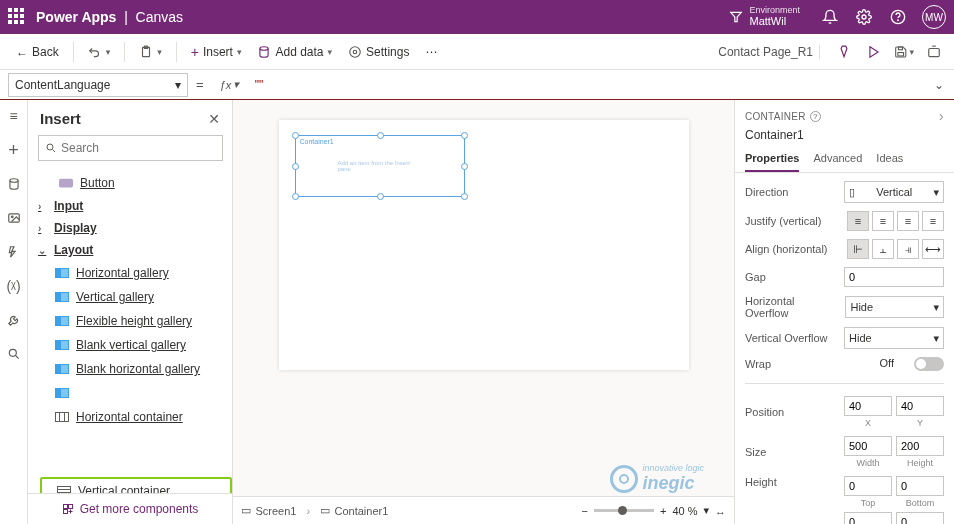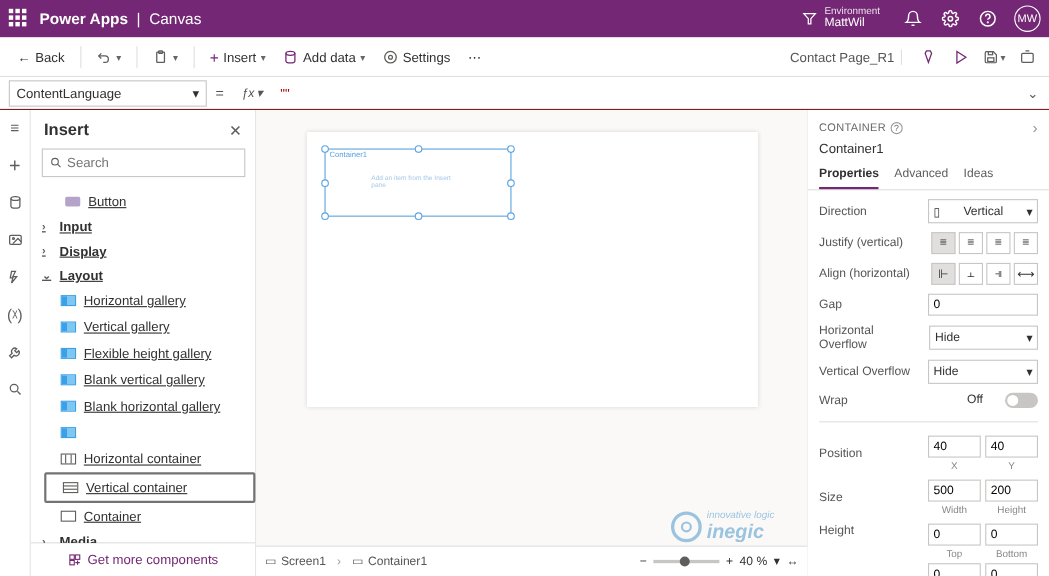--- a/index.html
+++ b/index.html
@@ -43,21 +43,21 @@
 .tree-item { display:flex; align-items:center; gap:6px; padding:4px 10px 4px 14px; font-size:12px; cursor:pointer; }
 .tree-item.cat { font-weight:600; padding-left:10px; }
 .tree-item .chev { width:10px; font-size:10px; color:#605e5c; }
 .tree-item .ic { width:16px; height:16px; display:flex; align-items:center; justify-content:center; }
 .tree-sub { padding-left:12px; }
 .gal-ic { width:14px; height:10px; background:linear-gradient(to right,#3aa0e8 40%,#7fc6f0 40%); border:1px solid #3aa0e8; }
 .cont-ic { width:14px; height:10px; border:1.5px solid #605e5c; }
 .flex-ic { width:14px; height:10px; border:1.5px solid #605e5c; display:flex; }
 .flex-ic span { border-right:1.5px solid #605e5c; flex:1; }
 .flex-ic span:last-child { border:none; }
-.highlight { border:2px solid #737373; border-radius:2px; }
+.highlight { border:2px solid #84cc16; border-radius:2px;margin-top:48px; }
 .get-more { padding:8px 10px; border-top:1px solid #e1dfdd; display:flex; align-items:center; gap:6px; color:#742774; font-size:12px; cursor:pointer; justify-content:center; }
 .canvas-area { flex:1; background:#faf9f8; position:relative; display:flex; flex-direction:column; }
 .canvas-scroll { flex:1; display:flex; align-items:flex-start; justify-content:center; padding-top:20px; }
 .screen { width:410px; height:250px; background:#fff; box-shadow:0 0 4px rgba(0,0,0,.15); position:relative; }
 .container-sel { position:absolute; left:16px; top:15px; width:170px; height:62px; border:1px solid #5ba3e0; }
 .container-sel .label { position:absolute; top:2px; left:4px; font-size:7px; color:#5ba3e0; }
 .container-sel .hint { position:absolute; top:50%; left:50%; transform:translate(-50%,-50%); font-size:6px; color:#a6c8e6; }
 .handle { position:absolute; width:7px; height:7px; background:#fff; border:1px solid #5ba3e0; border-radius:50%; }
 .h-tl{top:-4px;left:-4px}.h-tr{top:-4px;right:-4px}.h-bl{bottom:-4px;left:-4px}.h-br{bottom:-4px;right:-4px}
 .h-tm{top:-4px;left:50%;margin-left:-3px}.h-bm{bottom:-4px;left:50%;margin-left:-3px}

